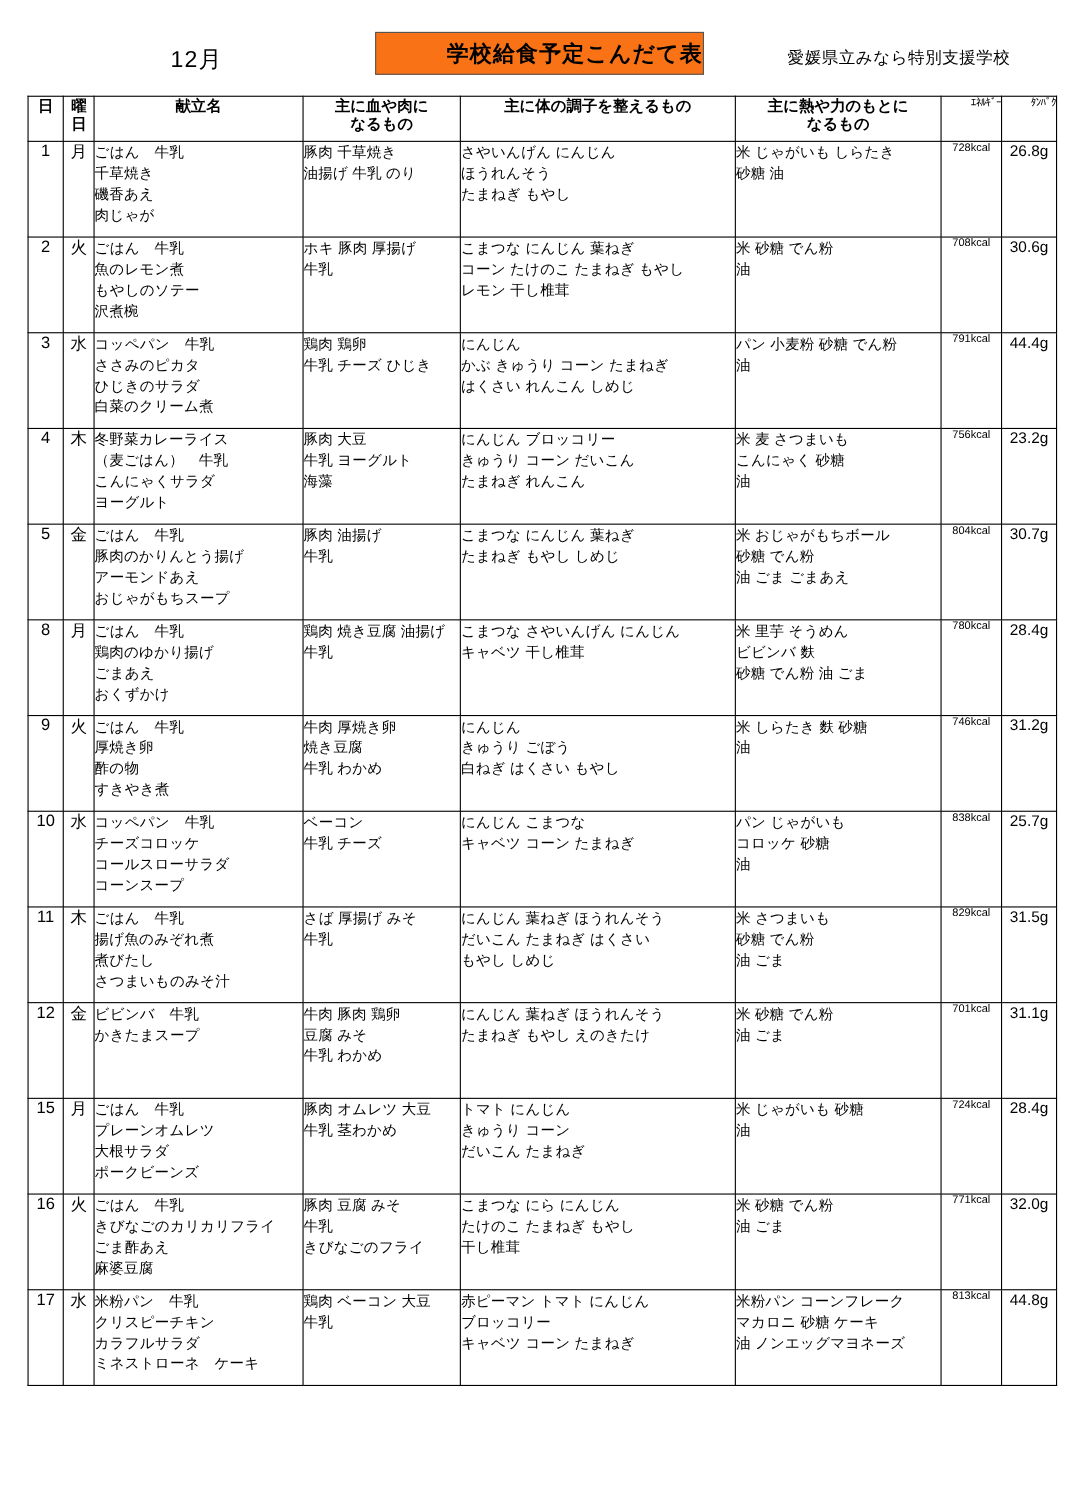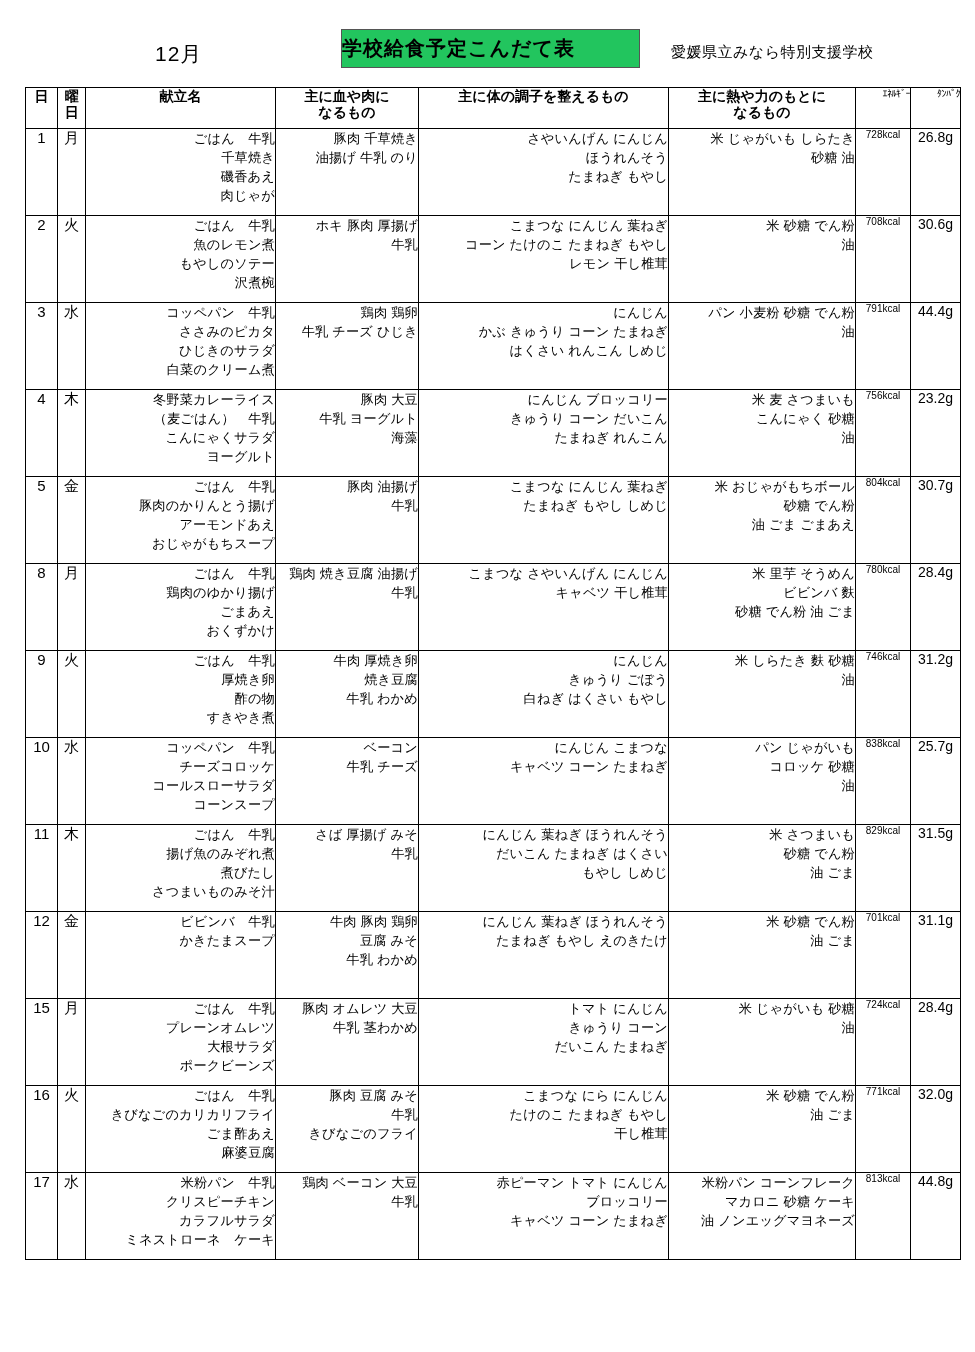--- a/index.html
+++ b/index.html
@@ -34,35 +34,35 @@
     font-size: 21px;
     letter-spacing: 1px;
     white-space: nowrap;
   }
   .doc-title-box {
     position: absolute;
     left: 341px;
     top: 29px;
     width: 297px;
     height: 37px;
-    background: #22c55e;
+    background: #f97316;
     border: 1px solid #555;
     display: flex;
     align-items: center;
-    justify-content: flex-start;
+    justify-content: flex-end;
   }
   .doc-title {
     font-size: 20px;
     font-weight: bold;
     letter-spacing: 1px;
     white-space: nowrap;
   }
   .school-name {
     position: absolute;
-    left: 671px;
+    left: 716px;
     top: 43px;
     font-size: 15px;
     letter-spacing: 0.5px;
     white-space: nowrap;
   }
 
   
   table.menu {
     position: absolute;
     left: 25px;
@@ -119,21 +119,20 @@
     text-align: center;
     vertical-align: middle;
     font-size: 15px;
   }
   td.cell {
     font-size: 13.2px;
     line-height: 1.44;
     padding: 5px 3px 3px 6px;
     letter-spacing: 0.2px;
     white-space: pre-line;
-    text-align: right;
   }
   td.kcal, td.prot {
     text-align: center;
     vertical-align: middle;
     white-space: nowrap;
   }
   td.kcal { font-size: 10px; }
   td.prot { font-size: 14px; }
 </style>
 </head>

